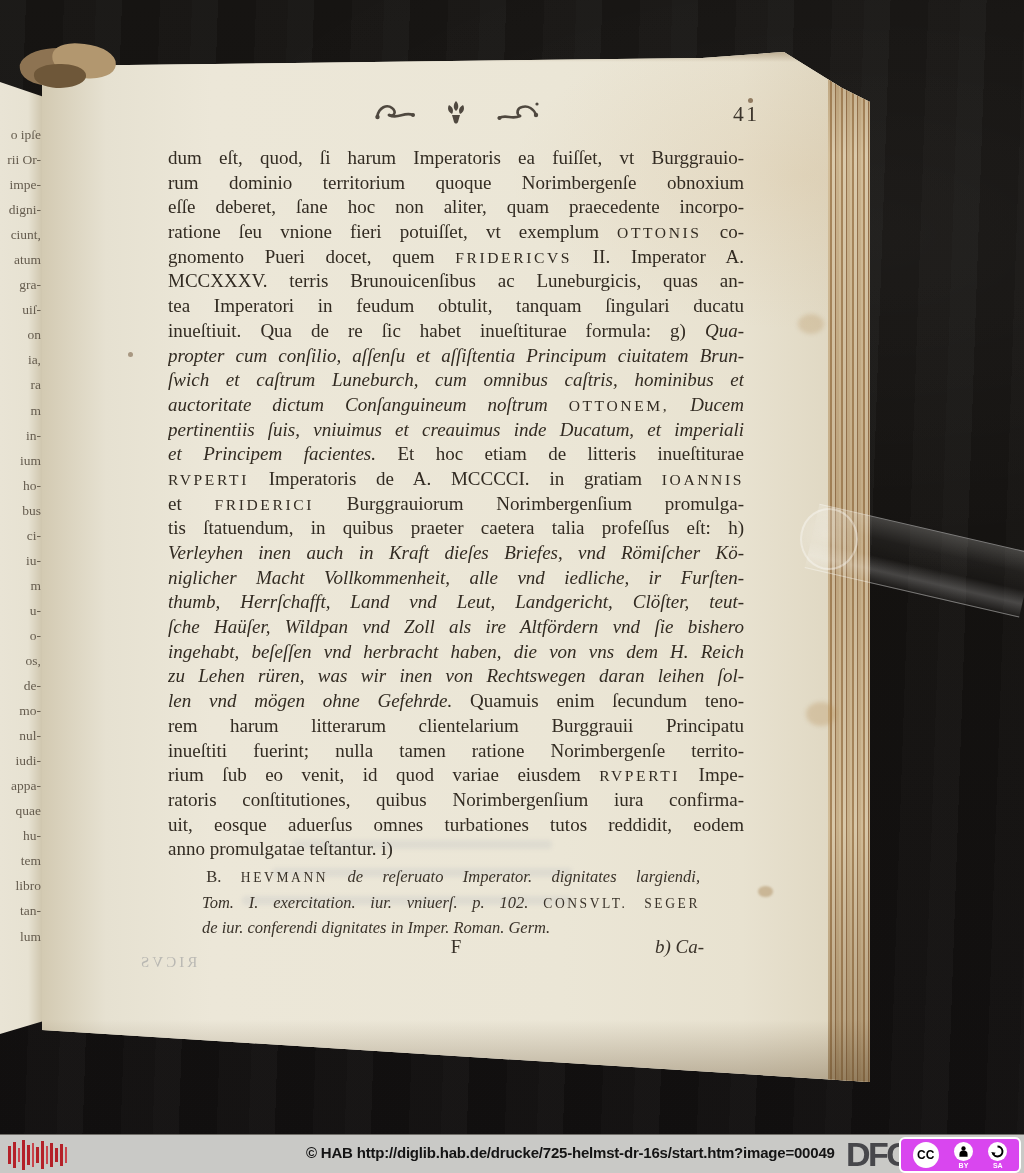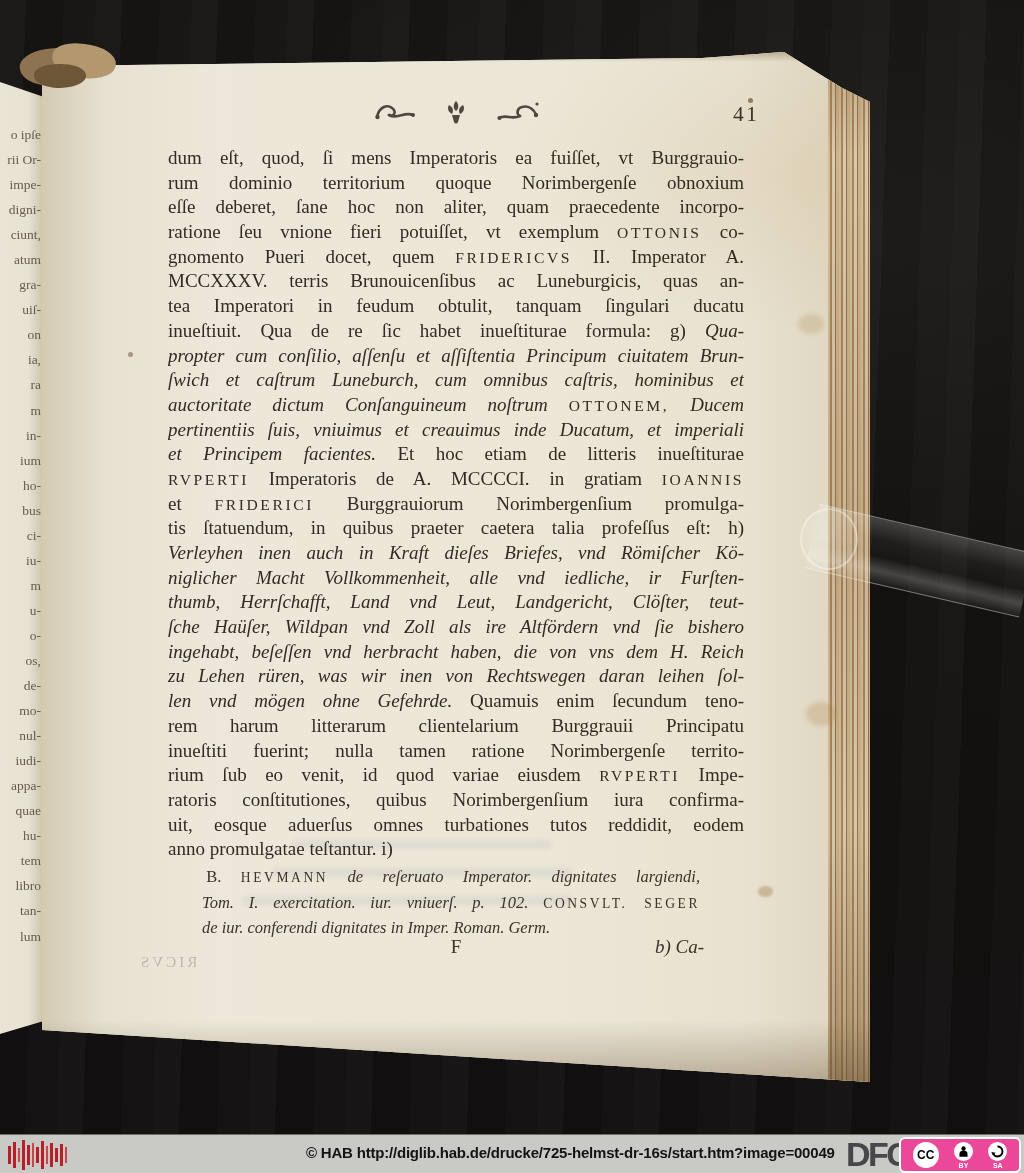--- a/index.html
+++ b/index.html
@@ -86,21 +86,21 @@
     border:2px solid rgba(255,255,255,0.34);
     background:radial-gradient(ellipse at 42% 40%,rgba(255,255,255,0.26),rgba(255,255,255,0.05) 72%);}
   
   .footer{position:absolute;left:0;top:1134px;width:1024px;height:39px;background:#c9c9c6;
     border-top:1px solid #6f6d68;font-family:"Liberation Sans","DejaVu Sans",sans-serif;text-align:right;}
   .hab-logo{position:absolute;left:6px;top:3px;}
   .copyright{position:absolute;left:306px;top:9px;font-size:15px;font-weight:bold;
     letter-spacing:-0.2px;color:#141414;white-space:nowrap;}
   .dfg{position:absolute;left:846px;top:0px;font-size:34px;font-weight:bold;
     letter-spacing:-2.5px;color:#47474b;line-height:39px;}
-  .cc-badge{position:absolute;right:3px;top:2px;width:110px;height:32px;background:#ec4899;
+  .cc-badge{position:absolute;right:3px;top:2px;width:110px;height:32px;background:#d946ef;
     border:2px solid #fff;border-radius:6px;display:flex;align-items:center;
     justify-content:space-around;padding:0 4px;box-sizing:content-box;}
   .cc-disc{width:26px;height:26px;border-radius:50%;background:#fff;color:#000;
     display:flex;align-items:center;justify-content:center;
     font-weight:bold;font-size:12px;font-family:"Liberation Sans",sans-serif;}
   .cc-col{display:flex;flex-direction:column;align-items:center;gap:1px;}
   .cc-col .mini-disc{width:19px;height:19px;border-radius:50%;background:#fff;
     display:flex;align-items:center;justify-content:center;}
   .cc-col .lbl{color:#fff;font-size:7px;font-weight:bold;line-height:7px;
     font-family:"Liberation Sans",sans-serif;}
@@ -175,21 +175,21 @@
       </g>
       <circle cx="3.5" cy="18" r="2" fill="#3a332b"></circle>
       <circle cx="40" cy="15" r="2.2" fill="#3a332b"></circle>
       <circle cx="41" cy="4" r="1.6" fill="#3a332b"></circle>
     </svg>
   </div>
 
   <div class="page-number">41</div>
 
   <div class="body-text" id="body-text">
-      <div class="bline"><span class="sr">dum eſt, quod, ſi mens Imperatoris ea fuiſſet, vt Burggrauio-</span></div>
+      <div class="bline"><span class="sr">dum eſt, quod, ſi harum Imperatoris ea fuiſſet, vt Burggrauio-</span></div>
       <div class="bline"><span class="sr">rum dominio territorium quoque Norimbergenſe obnoxium</span></div>
       <div class="bline"><span class="sr">eſſe deberet, ſane hoc non aliter, quam praecedente incorpo-</span></div>
       <div class="bline"><span class="sr">ratione ſeu vnione fieri potuiſſet, vt exemplum </span><span class="sc">OTTONIS</span><span class="sr"> co-</span></div>
       <div class="bline"><span class="sr">gnomento Pueri docet, quem </span><span class="sc">FRIDERICVS</span><span class="sr"> II. Imperator A.</span></div>
       <div class="bline"><span class="sr">MCCXXXV. terris Brunouicenſibus ac Luneburgicis, quas an-</span></div>
       <div class="bline"><span class="sr">tea Imperatori in feudum obtulit, tanquam ſingulari ducatu</span></div>
       <div class="bline"><span class="sr">inueſtiuit.  Qua de re ſic habet inueſtiturae formula: g) </span><span class="si">Qua-</span></div>
       <div class="bline"><span class="si">propter cum conſilio, aſſenſu et aſſiſtentia Principum ciuitatem Brun-</span></div>
       <div class="bline"><span class="si">ſwich et caſtrum Luneburch, cum omnibus caſtris, hominibus et</span></div>
       <div class="bline"><span class="si">auctoritate dictum Conſanguineum noſtrum </span><span class="sc">OTTONEM,</span><span class="si"> Ducem</span></div>

